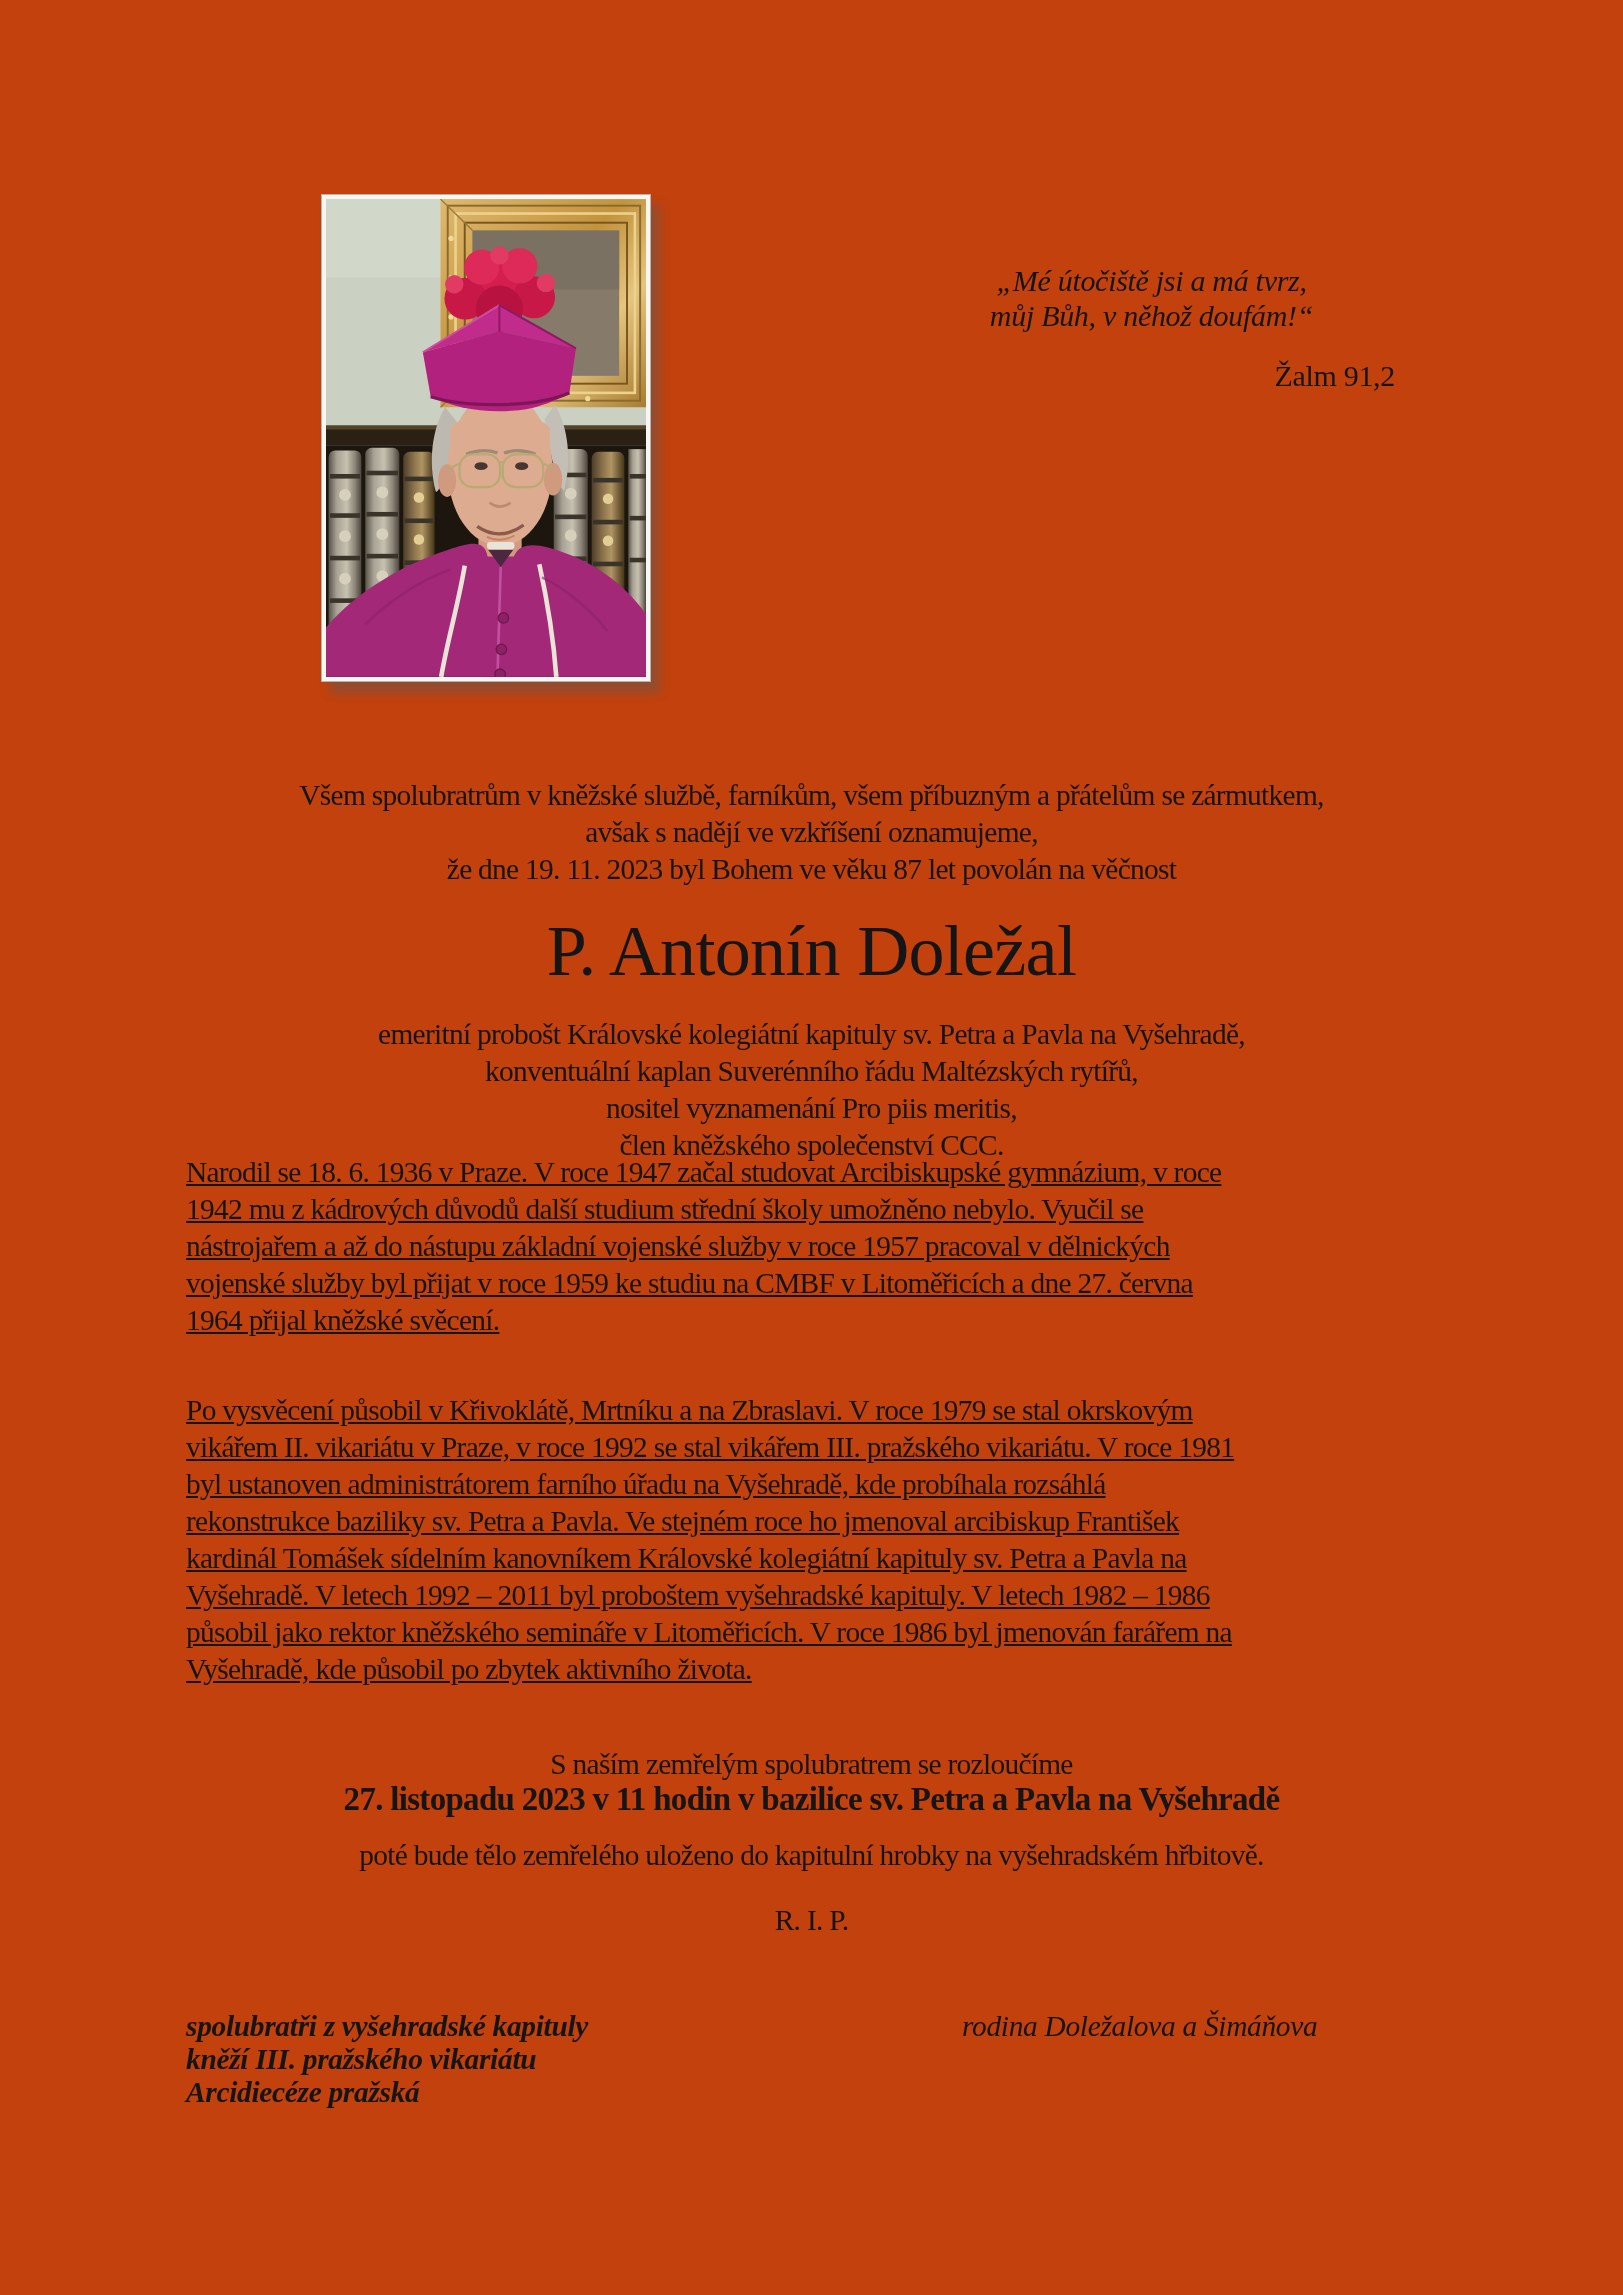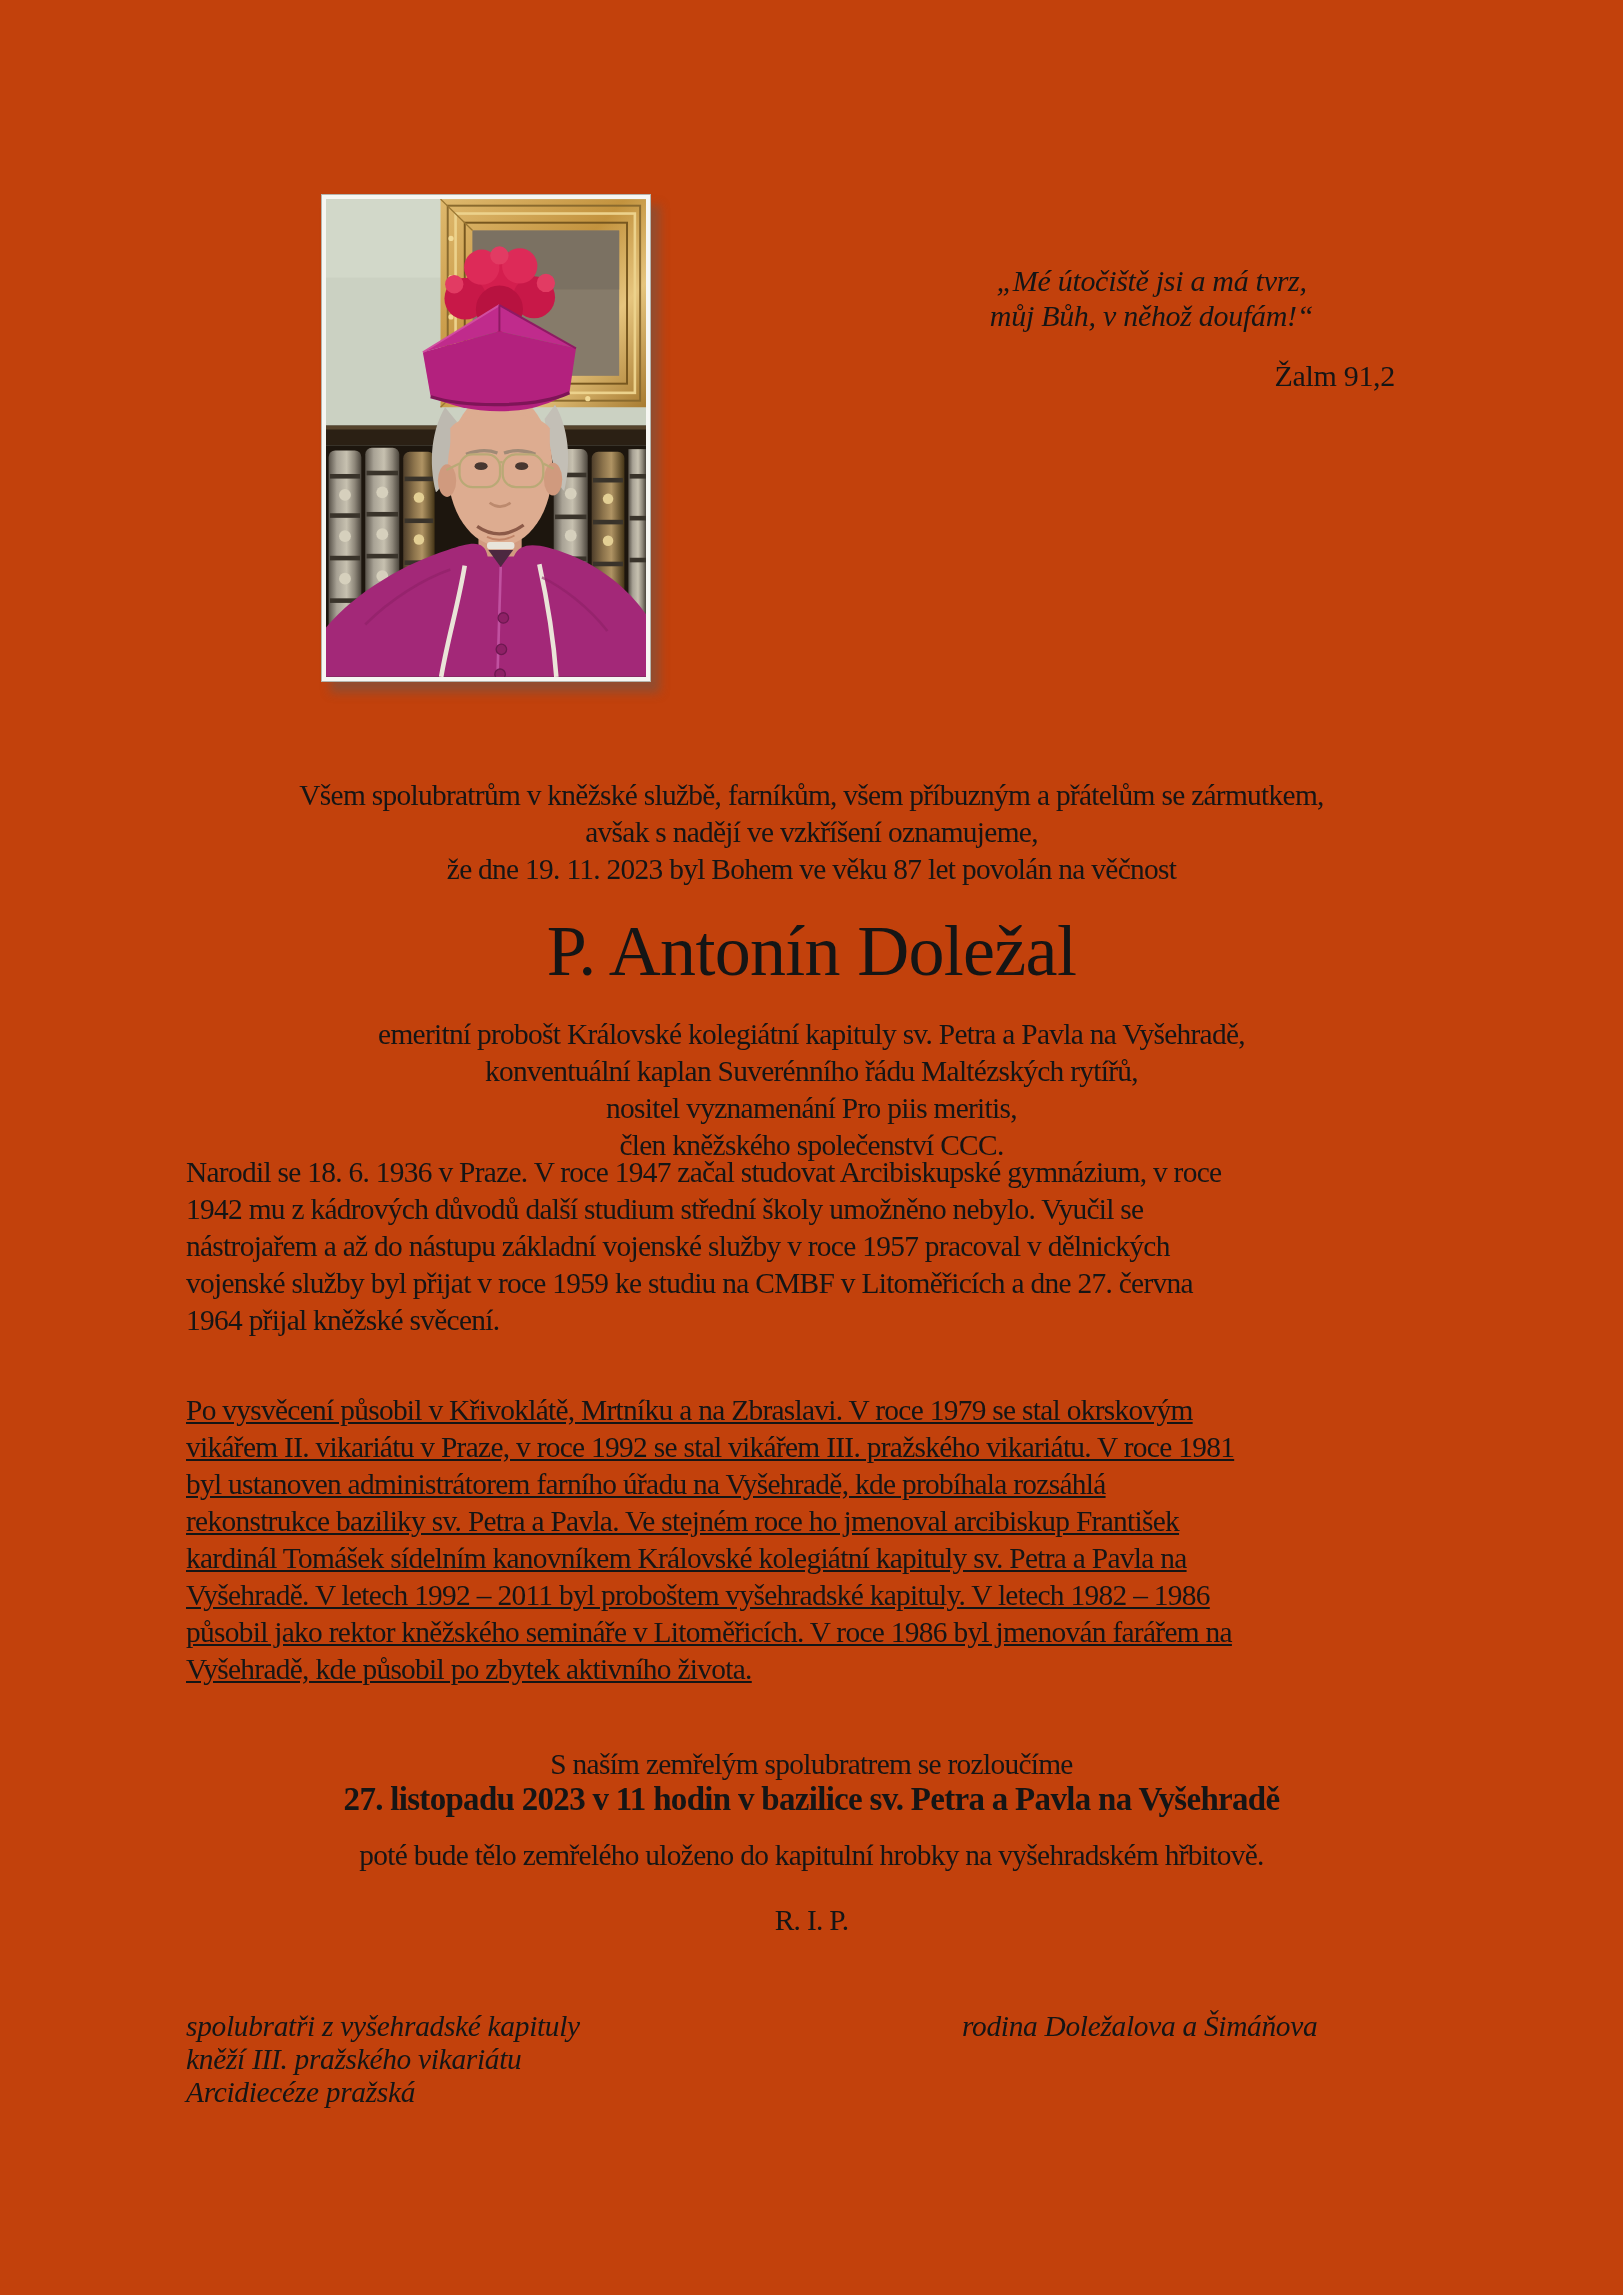--- a/index.html
+++ b/index.html
@@ -230,21 +230,21 @@
     <span class="line">P. Antonín Doležal</span>
   </div>
 
   <div class="abs centered body-text" style="top:980px;line-height:37px;">
     <div class="line">emeritní probošt Královské kolegiátní kapituly sv. Petra a Pavla na Vyšehradě,</div>
     <div class="line">konventuální kaplan Suverénního řádu Maltézských rytířů,</div>
     <div class="line">nositel vyznamenání Pro piis meritis,</div>
     <div class="line">člen kněžského společenství CCC.</div>
   </div>
 
-  <div class="abs body-text" style="left:186px;top:1154px;">
+  <div class="abs body-text" style="left:186px;top:1154px;text-decoration:underline;">
     <div class="line">Narodil se 18. 6. 1936 v Praze. V roce 1947 začal studovat Arcibiskupské gymnázium, v roce</div>
     <div class="line">1942 mu z kádrových důvodů další studium střední školy umožněno nebylo. Vyučil se</div>
     <div class="line">nástrojařem a až do nástupu základní vojenské služby v roce 1957 pracoval v dělnických</div>
     <div class="line">vojenské služby byl přijat v roce 1959 ke studiu na CMBF v Litoměřicích a dne 27. června</div>
     <div class="line">1964 přijal kněžské svěcení.</div>
   </div>
 
   <div class="abs body-text" style="left:186px;top:1392px;text-decoration:underline;">
     <div class="line">Po vysvěcení působil v Křivoklátě, Mrtníku a na Zbraslavi. V roce 1979 se stal okrskovým</div>
     <div class="line">vikářem II. vikariátu v Praze, v roce 1992 se stal vikářem III. pražského vikariátu. V roce 1981</div>
@@ -265,21 +265,21 @@
   </div>
 
   <div class="abs centered body-text" style="top:1801px;">
     <span class="line">poté bude tělo zemřelého uloženo do kapitulní hrobky na vyšehradském hřbitově.</span>
   </div>
 
   <div class="abs centered body-text" style="top:1866px;">
     <span class="line">R. I. P.</span>
   </div>
 
-  <div class="abs sig" style="left:186px;top:2010px;">
+  <div class="abs sig" style="left:186px;top:2010px;font-weight:bold;">
     <div class="line">spolubratři z vyšehradské kapituly</div>
     <div class="line">kněží III. pražského vikariátu</div>
     <div class="line">Arcidiecéze pražská</div>
   </div>
   <div class="abs sig" style="left:962px;top:2010px;">
     <span class="line">rodina Doležalova a Šimáňova</span>
   </div>
 
 </div>
 

